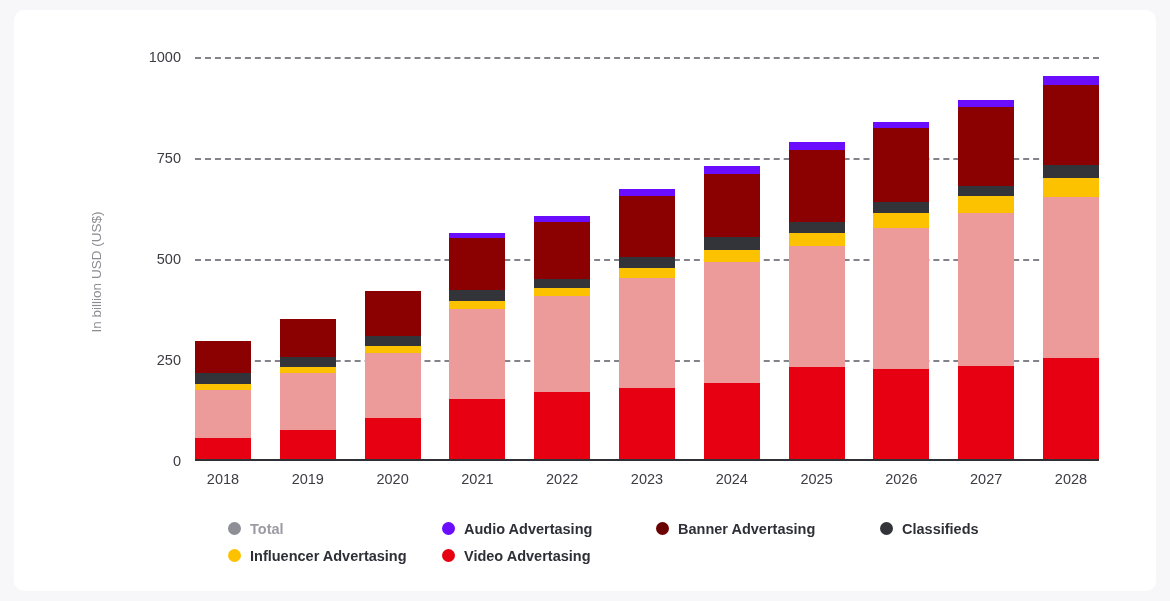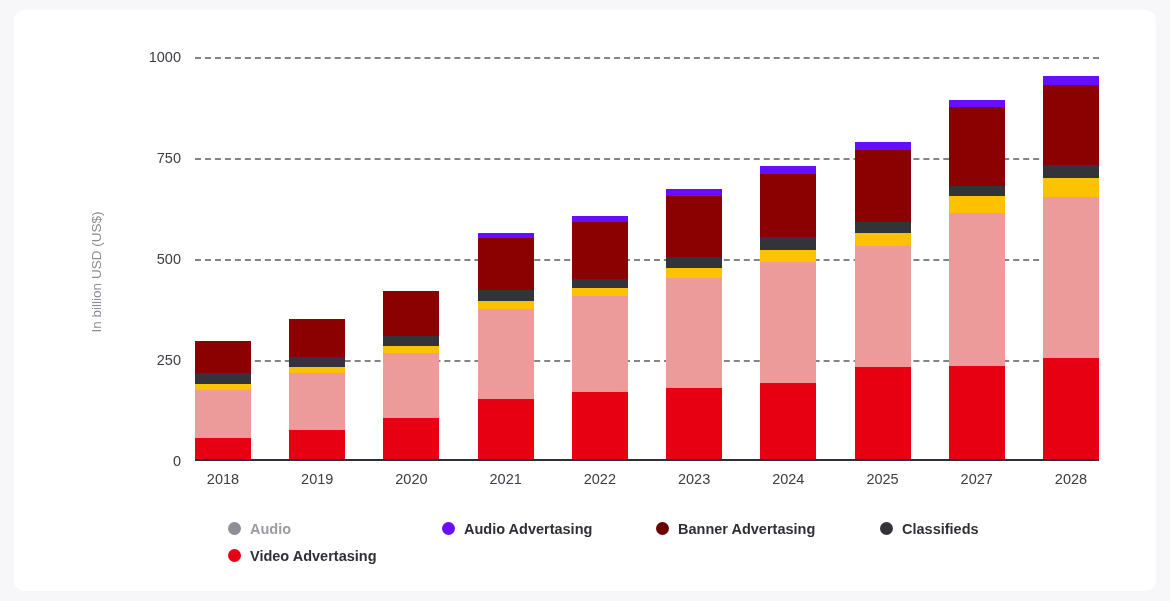--- a/index.html
+++ b/index.html
@@ -233,20 +233,31 @@
               <div class="seg" title="Banner Advertasing 2025: 178" style="height: 71.912px; background: rgb(139, 0, 0);"></div>
               <div class="seg" title="Classifieds 2025: 27" style="height: 10.908px; background: rgb(51, 51, 58);"></div>
               <div class="seg" title="Influencer Advertasing 2025: 32" style="height: 12.928px; background: rgb(252, 194, 0);"></div>
               <div class="seg" title="Search Advertasing 2025: 300" style="height: 121.2px; background: rgb(237, 154, 154);"></div>
               <div class="seg" title="Video Advertasing 2025: 233" style="height: 94.132px; background: rgb(230, 0, 18);"></div>
             </div>
             <div class="xtick-label">2025</div>
           </div>
           <div class="bar-group">
             <div class="bar-col">
+              <div class="seg" title="Audio Advertasing 2026: 15" style="height: 6.06px; background: rgb(106, 13, 255);"></div>
+              <div class="seg" title="Banner Advertasing 2026: 183" style="height: 73.932px; background: rgb(139, 0, 0);"></div>
+              <div class="seg" title="Classifieds 2026: 27" style="height: 10.908px; background: rgb(51, 51, 58);"></div>
+              <div class="seg" title="Influencer Advertasing 2026: 37" style="height: 14.948px; background: rgb(252, 194, 0);"></div>
+              <div class="seg" title="Search Advertasing 2026: 349" style="height: 140.996px; background: rgb(237, 154, 154);"></div>
+              <div class="seg" title="Video Advertasing 2026: 228" style="height: 92.112px; background: rgb(230, 0, 18);"></div>
+            </div>
+            <div class="xtick-label">2026</div>
+          </div>
+          <div class="bar-group">
+            <div class="bar-col">
               <div class="seg" title="Audio Advertasing 2027: 17" style="height: 6.868px; background: rgb(106, 13, 255);"></div>
               <div class="seg" title="Banner Advertasing 2027: 196" style="height: 79.184px; background: rgb(139, 0, 0);"></div>
               <div class="seg" title="Classifieds 2027: 25" style="height: 10.1px; background: rgb(51, 51, 58);"></div>
               <div class="seg" title="Influencer Advertasing 2027: 42" style="height: 16.968px; background: rgb(252, 194, 0);"></div>
               <div class="seg" title="Search Advertasing 2027: 379" style="height: 153.116px; background: rgb(237, 154, 154);"></div>
               <div class="seg" title="Video Advertasing 2027: 235" style="height: 94.94px; background: rgb(230, 0, 18);"></div>
             </div>
             <div class="xtick-label">2027</div>
           </div>
           <div class="bar-group">
@@ -260,33 +271,37 @@
             </div>
             <div class="xtick-label">2028</div>
           </div>
         </div>
       <div id="axis-x-line"></div>
     </div>
 
     <div id="legend">
         <div class="legend-item inactive">
           <span class="legend-dot" style="background: rgb(142, 142, 150);"></span>
-          <span class="legend-label">Audio</span>
+          <span class="legend-label">Total</span>
         </div>
         <div class="legend-item">
           <span class="legend-dot" style="background: rgb(106, 13, 255);"></span>
           <span class="legend-label">Audio Advertasing</span>
         </div>
         <div class="legend-item">
           <span class="legend-dot" style="background: rgb(107, 0, 0);"></span>
           <span class="legend-label">Banner Advertasing</span>
         </div>
         <div class="legend-item">
           <span class="legend-dot" style="background: rgb(51, 51, 58);"></span>
           <span class="legend-label">Classifieds</span>
+        </div>
+        <div class="legend-item">
+          <span class="legend-dot" style="background: rgb(252, 194, 0);"></span>
+          <span class="legend-label">Influencer Advertasing</span>
         </div>
         <div class="legend-item">
           <span class="legend-dot" style="background: rgb(230, 0, 18);"></span>
           <span class="legend-label">Video Advertasing</span>
         </div>
       </div>
   </div>
 </div>
 
 </body></html>

